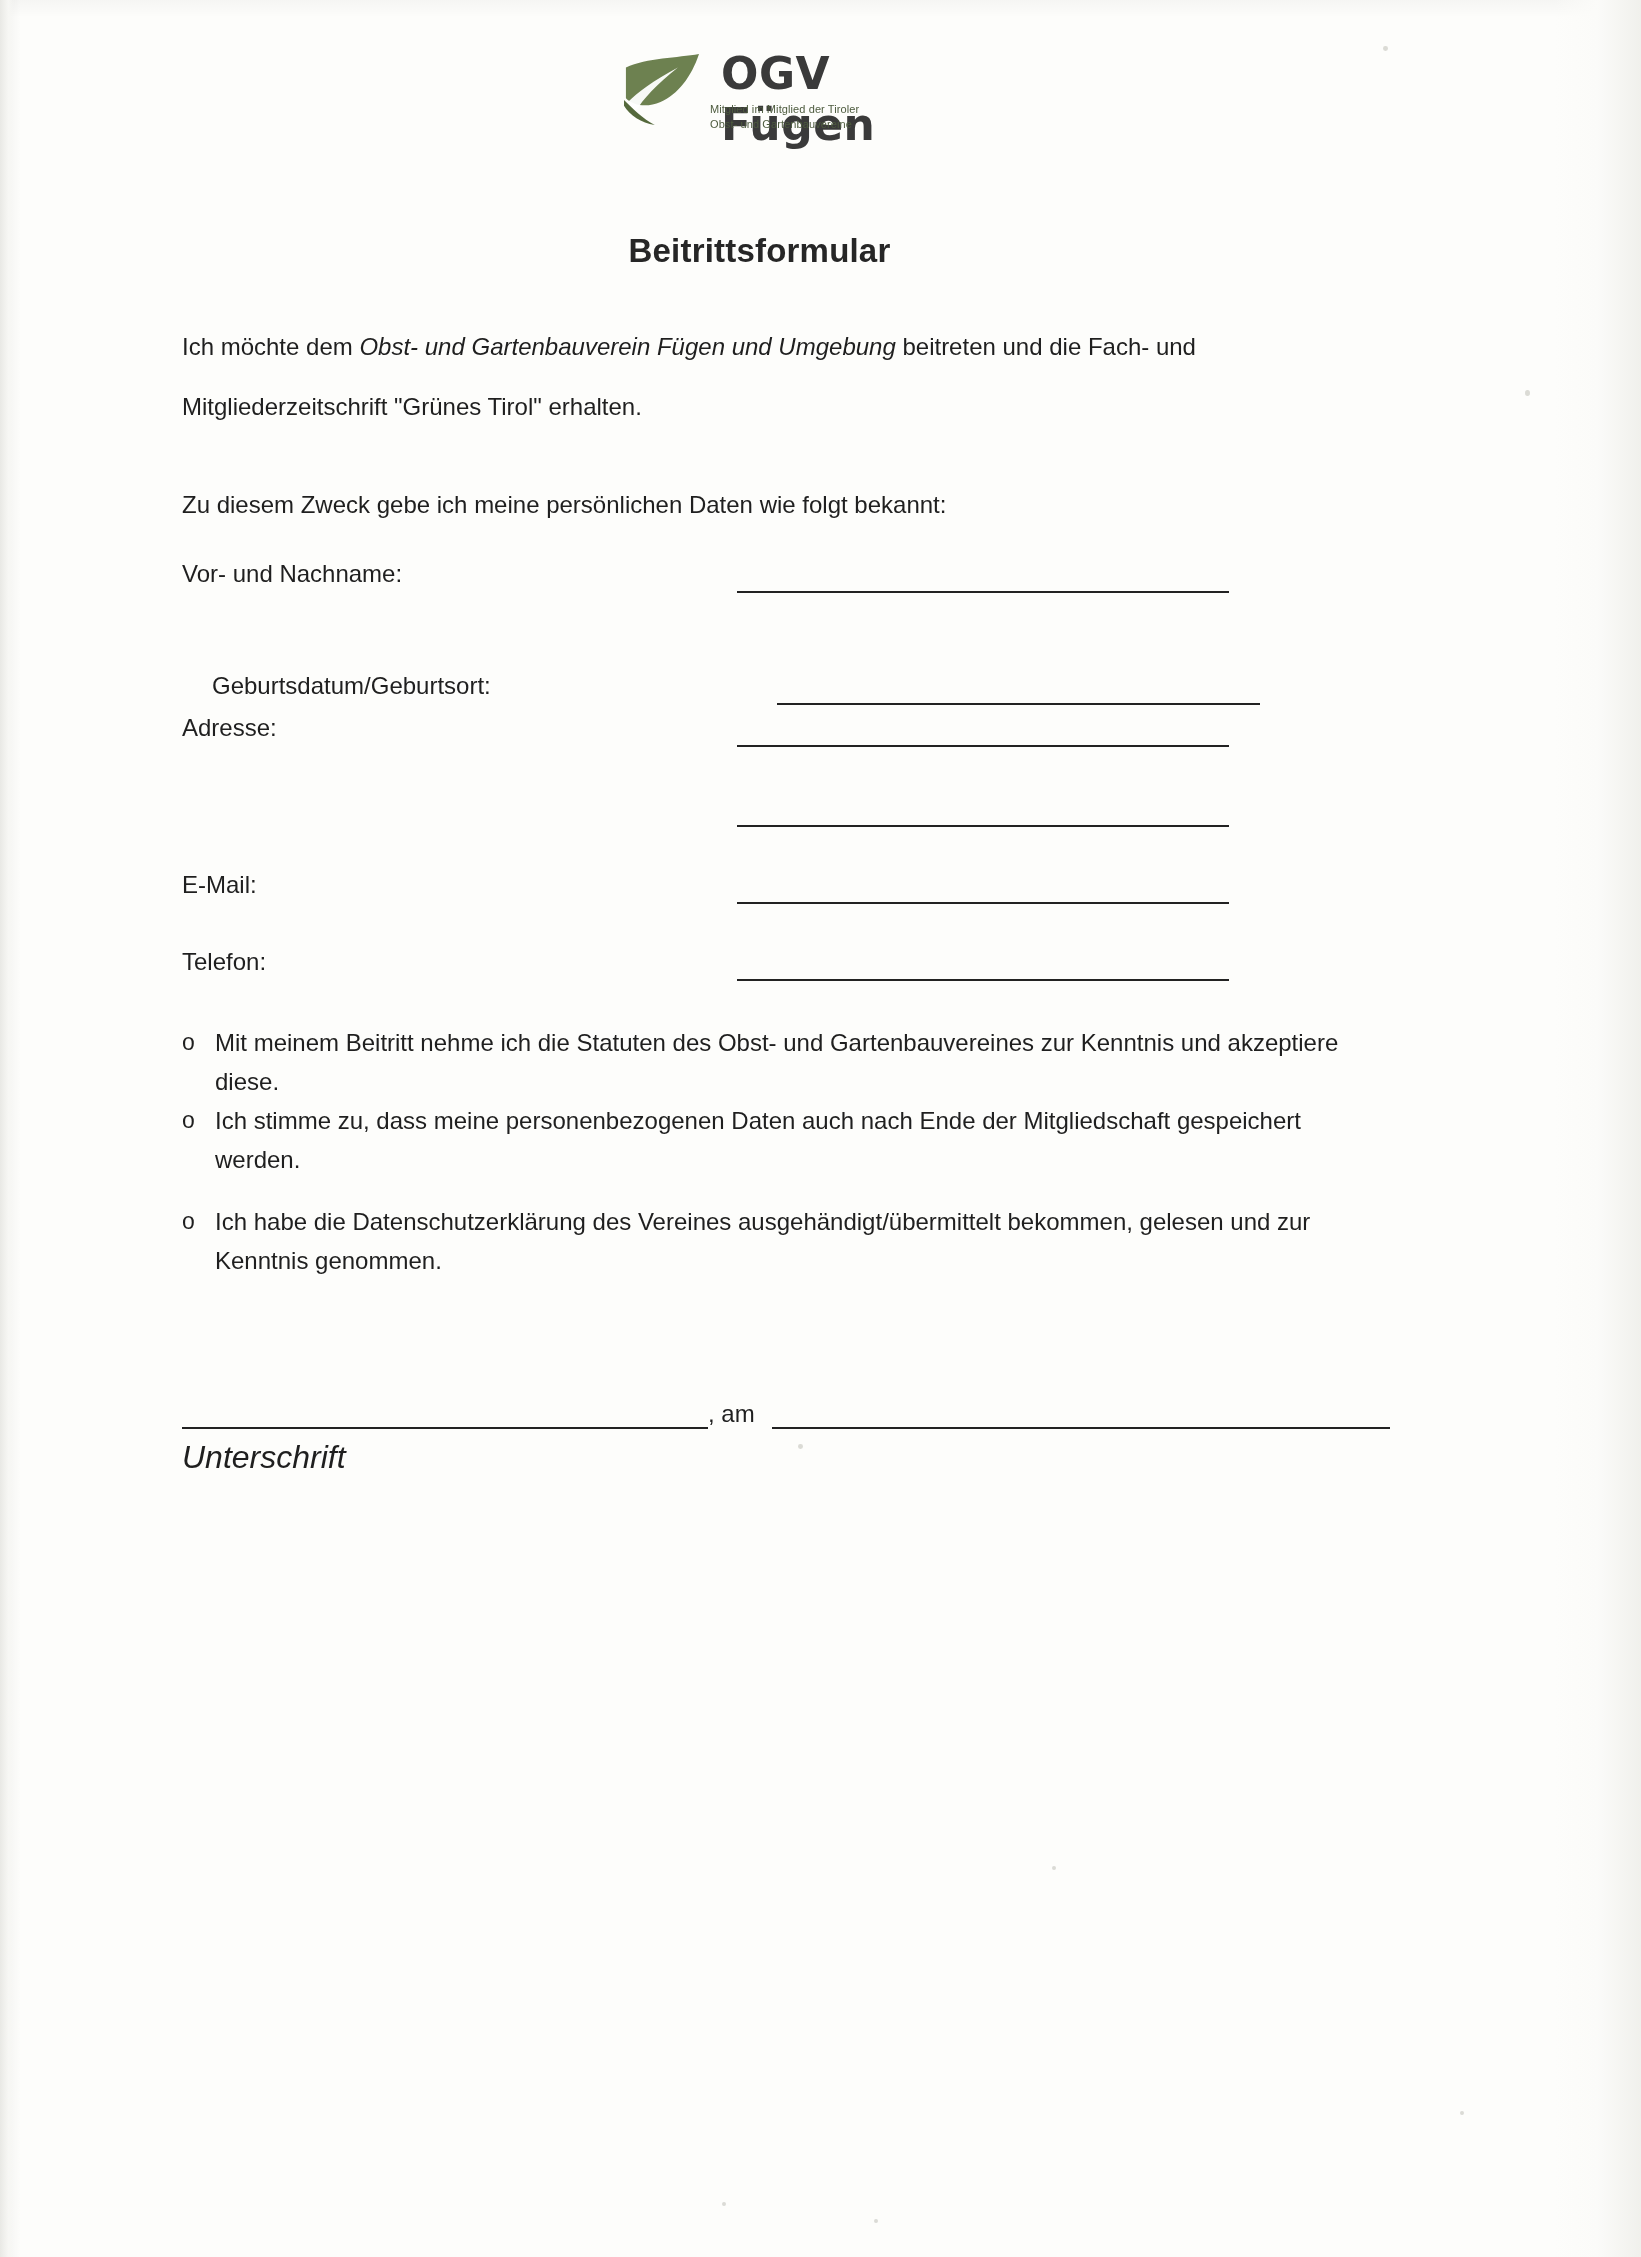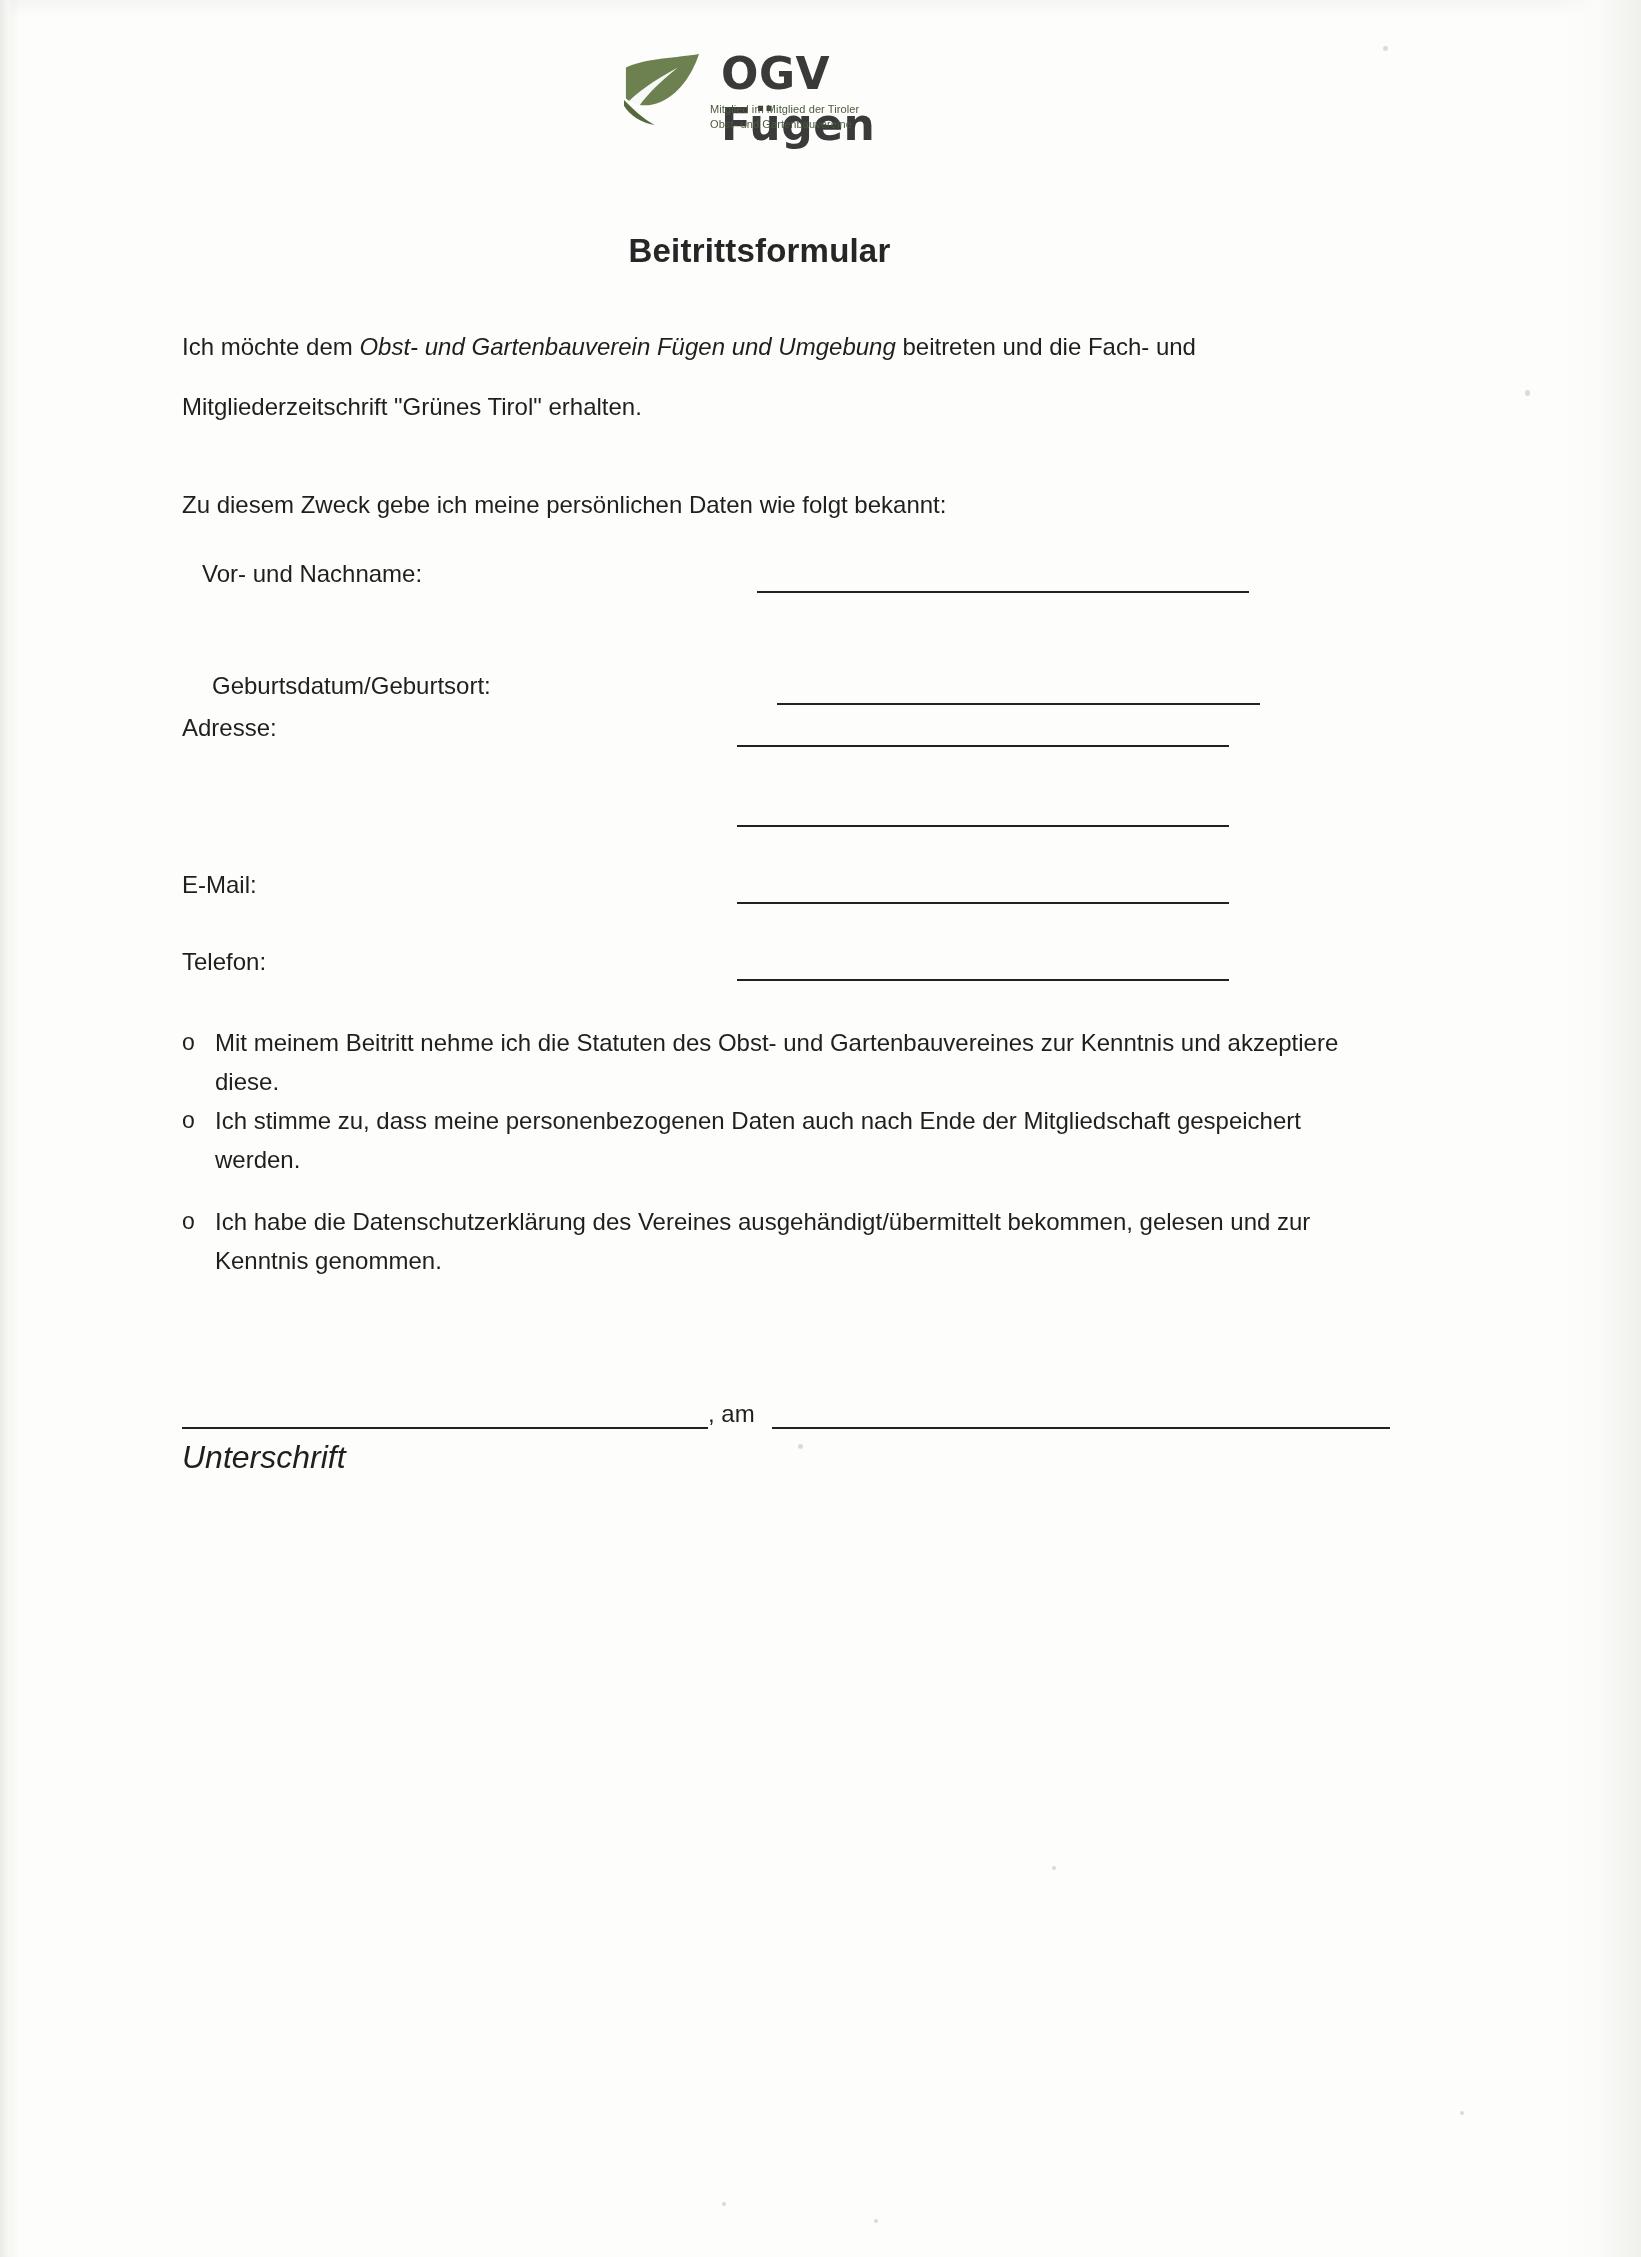--- a/index.html
+++ b/index.html
@@ -222,21 +222,21 @@
   </div>
 
   <div class="doc-title">Beitrittsformular</div>
 
   <div class="para intro">
     <span>Ich möchte dem </span><em>Obst- und Gartenbauverein Fügen und Umgebung</em><span> beitreten und die Fach- und Mitgliederzeitschrift "Grünes Tirol" erhalten.</span>
   </div>
 
   <div class="para purpose">Zu diesem Zweck gebe ich meine persönlichen Daten wie folgt bekannt:</div>
 
-  <div class="field-row" style="top:560px;margin-left:20px;">
+  <div class="field-row" style="top:560px;">
     <span class="field-label">Vor- und Nachname:</span>
     <span class="field-line" style="left:555px; width:492px;"></span>
   </div>
 
   <div class="field-row" style="top:672px;margin-left:30px;">
     <span class="field-label">Geburtsdatum/Geburtsort:</span>
     <span class="field-line" style="left:565px; width:483px;"></span>
   </div>
 
   <div class="field-row" style="top:714px;text-align:right;">

